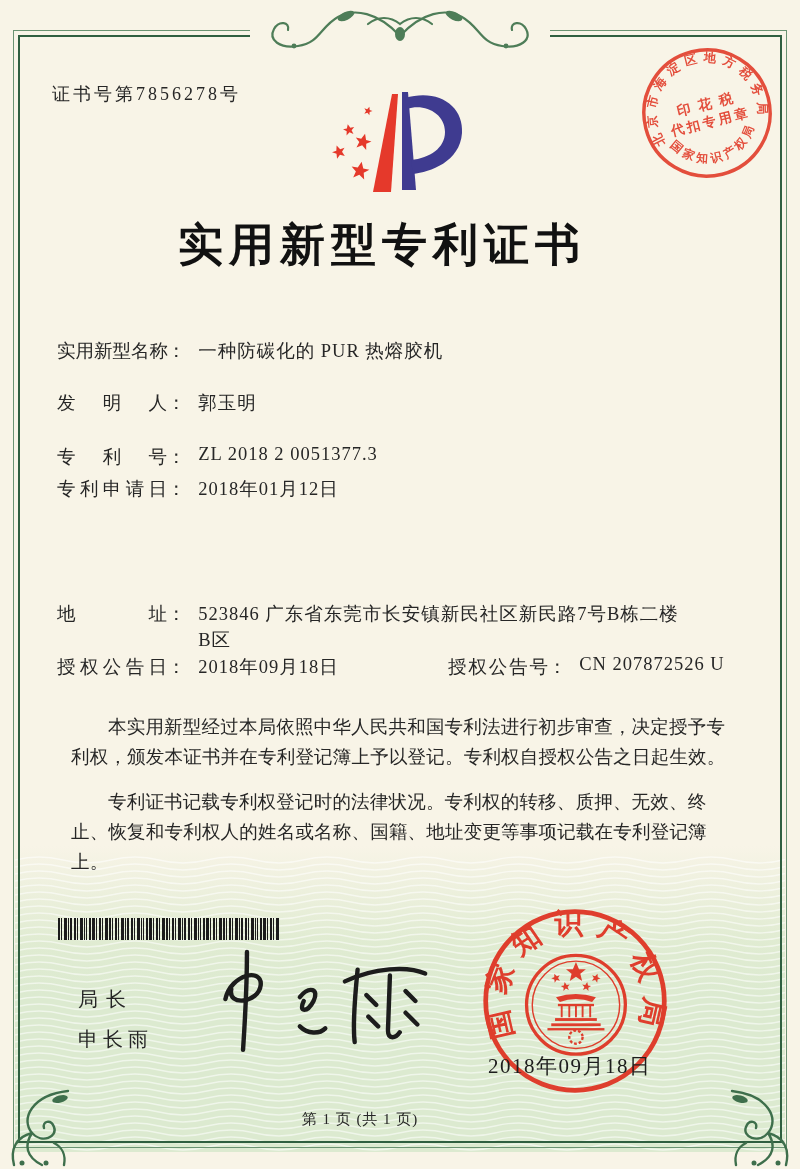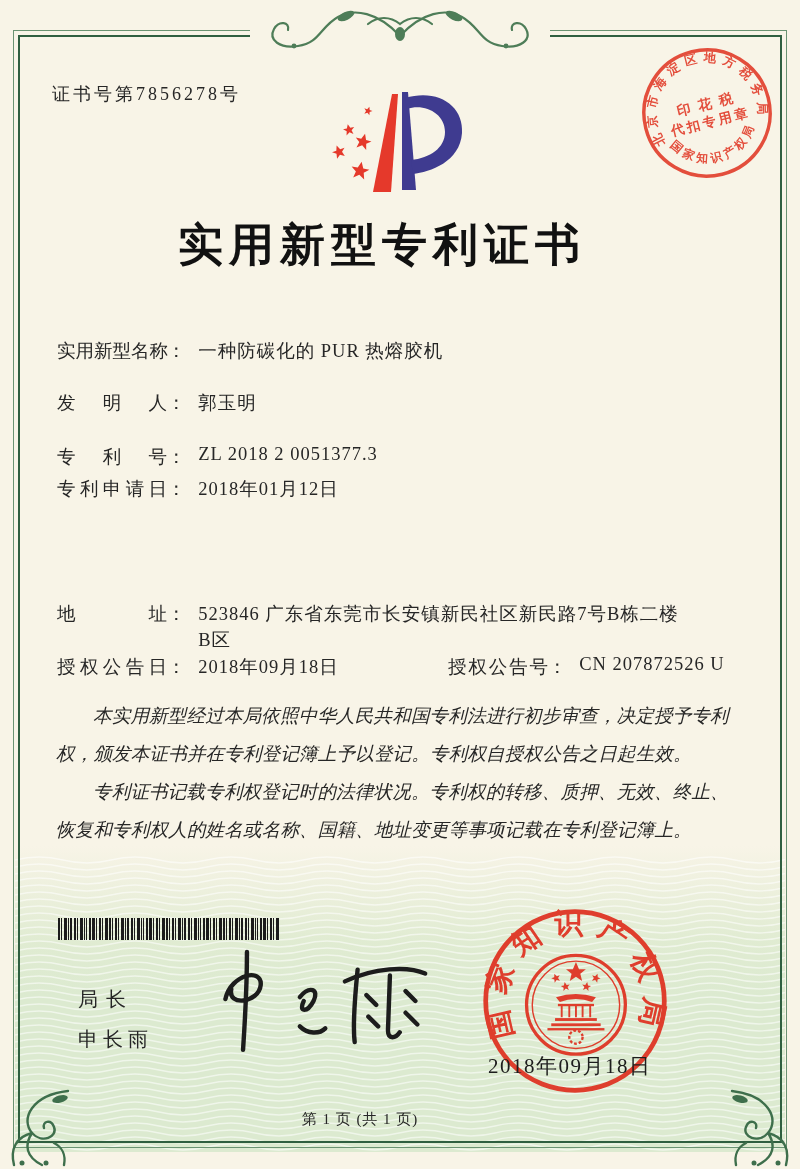--- a/index.html
+++ b/index.html
@@ -31,21 +31,21 @@
 
   .frow{position:absolute;left:57px;font-size:18.5px;z-index:4;white-space:nowrap;}
   .flabel{display:inline-block;width:110px;text-align:justify;text-align-last:justify;vertical-align:top;}
   .fcolon{display:inline-block;vertical-align:top;}
   .fvalue{display:inline-block;vertical-align:top;margin-left:8px;letter-spacing:1px;}
   .fvalue.wrap{white-space:normal;width:486px;line-height:26px;margin-left:8px;}
   .grant-no-pair{position:absolute;left:391px;top:0;}
   .grant-no-pair .flabel{width:100px;}
 
   .paragraphs{position:absolute;left:56px;width:690px;top:697px;z-index:4;}
-  .paragraphs p{margin:0;text-indent:2em;font-size:18.5px;line-height:38px;letter-spacing:.2px;font-style:italic;}
+  .paragraphs p{margin:15px;text-indent:2em;font-size:18.5px;line-height:30px;letter-spacing:.2px;}
 
   .barcode{position:absolute;left:58px;top:918px;width:226px;height:22px;z-index:4;font-size:0;}
   .barcode span{display:inline-block;height:100%;background:#1b1b1b;}
 
   .sig-title{position:absolute;left:78px;top:986px;font-size:20px;letter-spacing:8px;z-index:5;}
   .sig-name{position:absolute;left:78px;top:1026px;font-size:20px;letter-spacing:5px;z-index:5;}
   .signature{position:absolute;left:198px;top:940px;z-index:5;}
 
   .tax-stamp{position:absolute;left:638px;top:44px;z-index:5;transform:rotate(-14deg);opacity:.92;}
   .seal{position:absolute;left:480px;top:906px;z-index:5;opacity:.95;}

